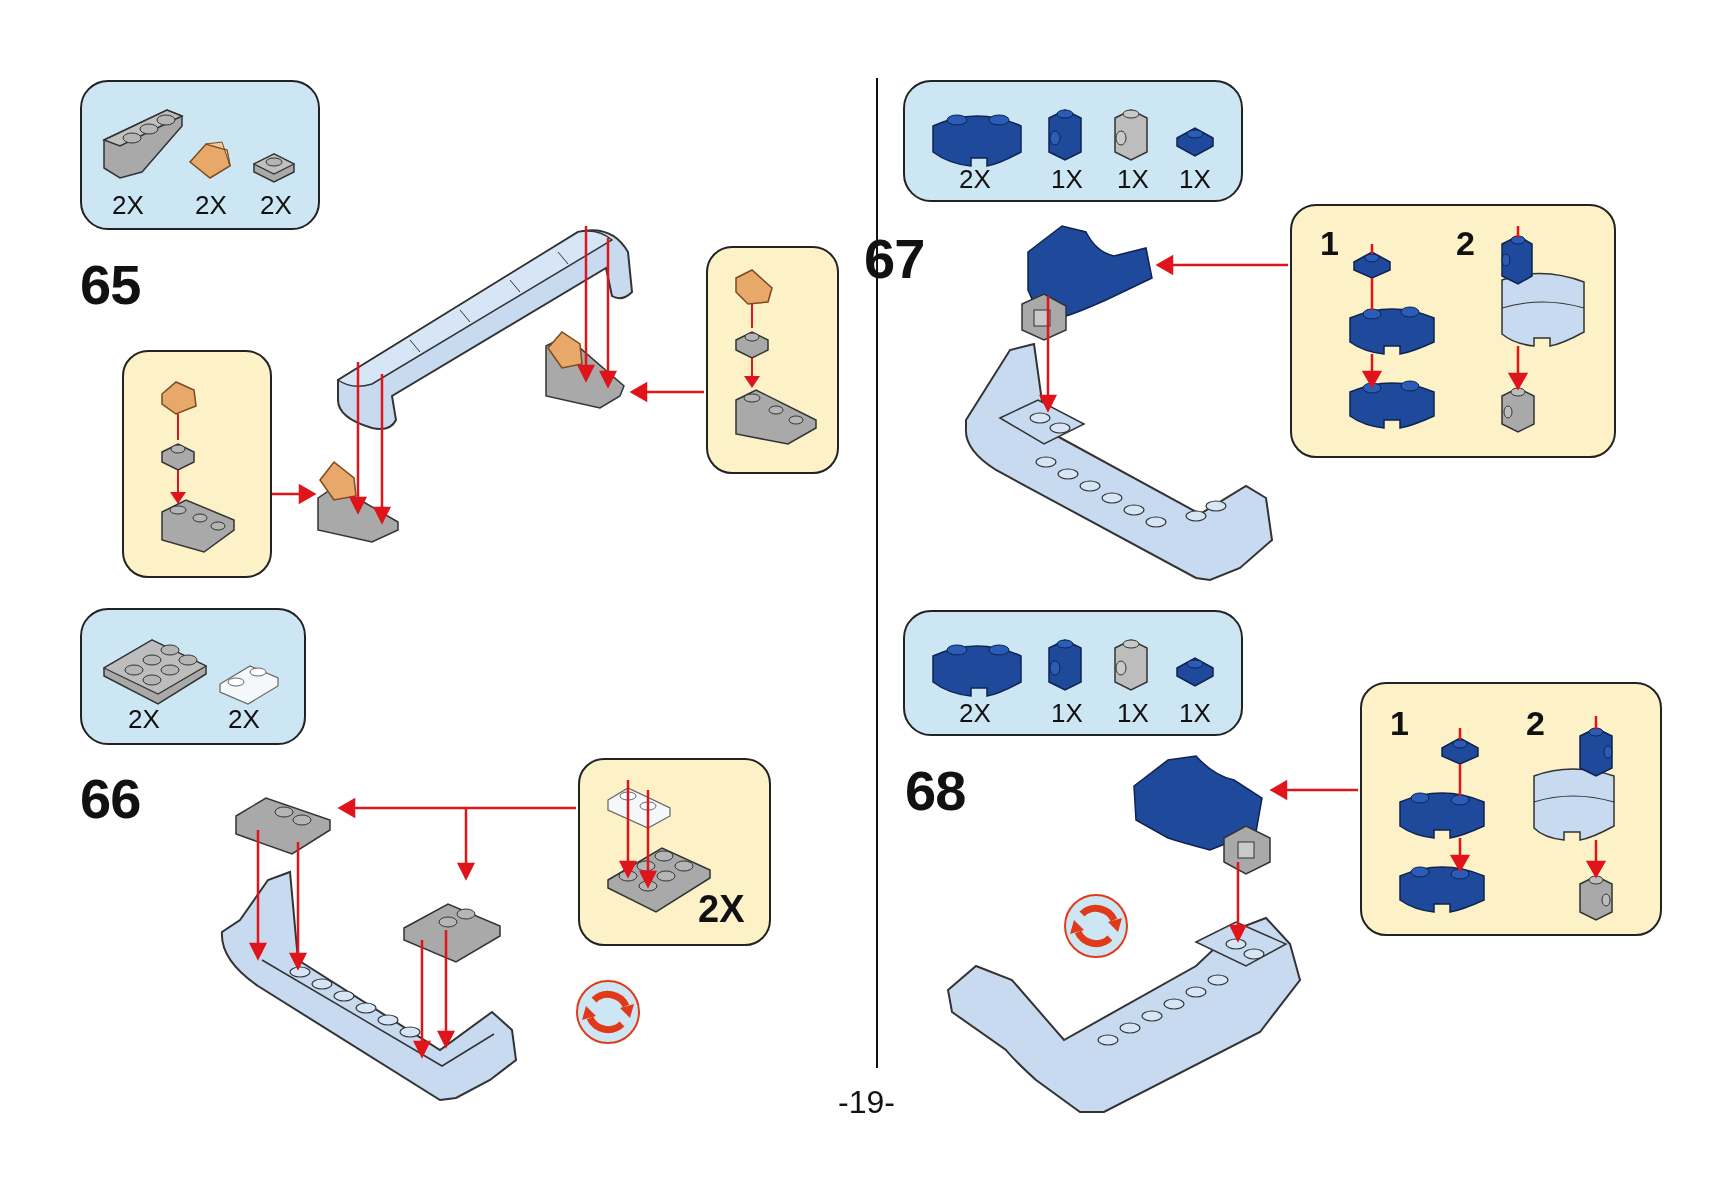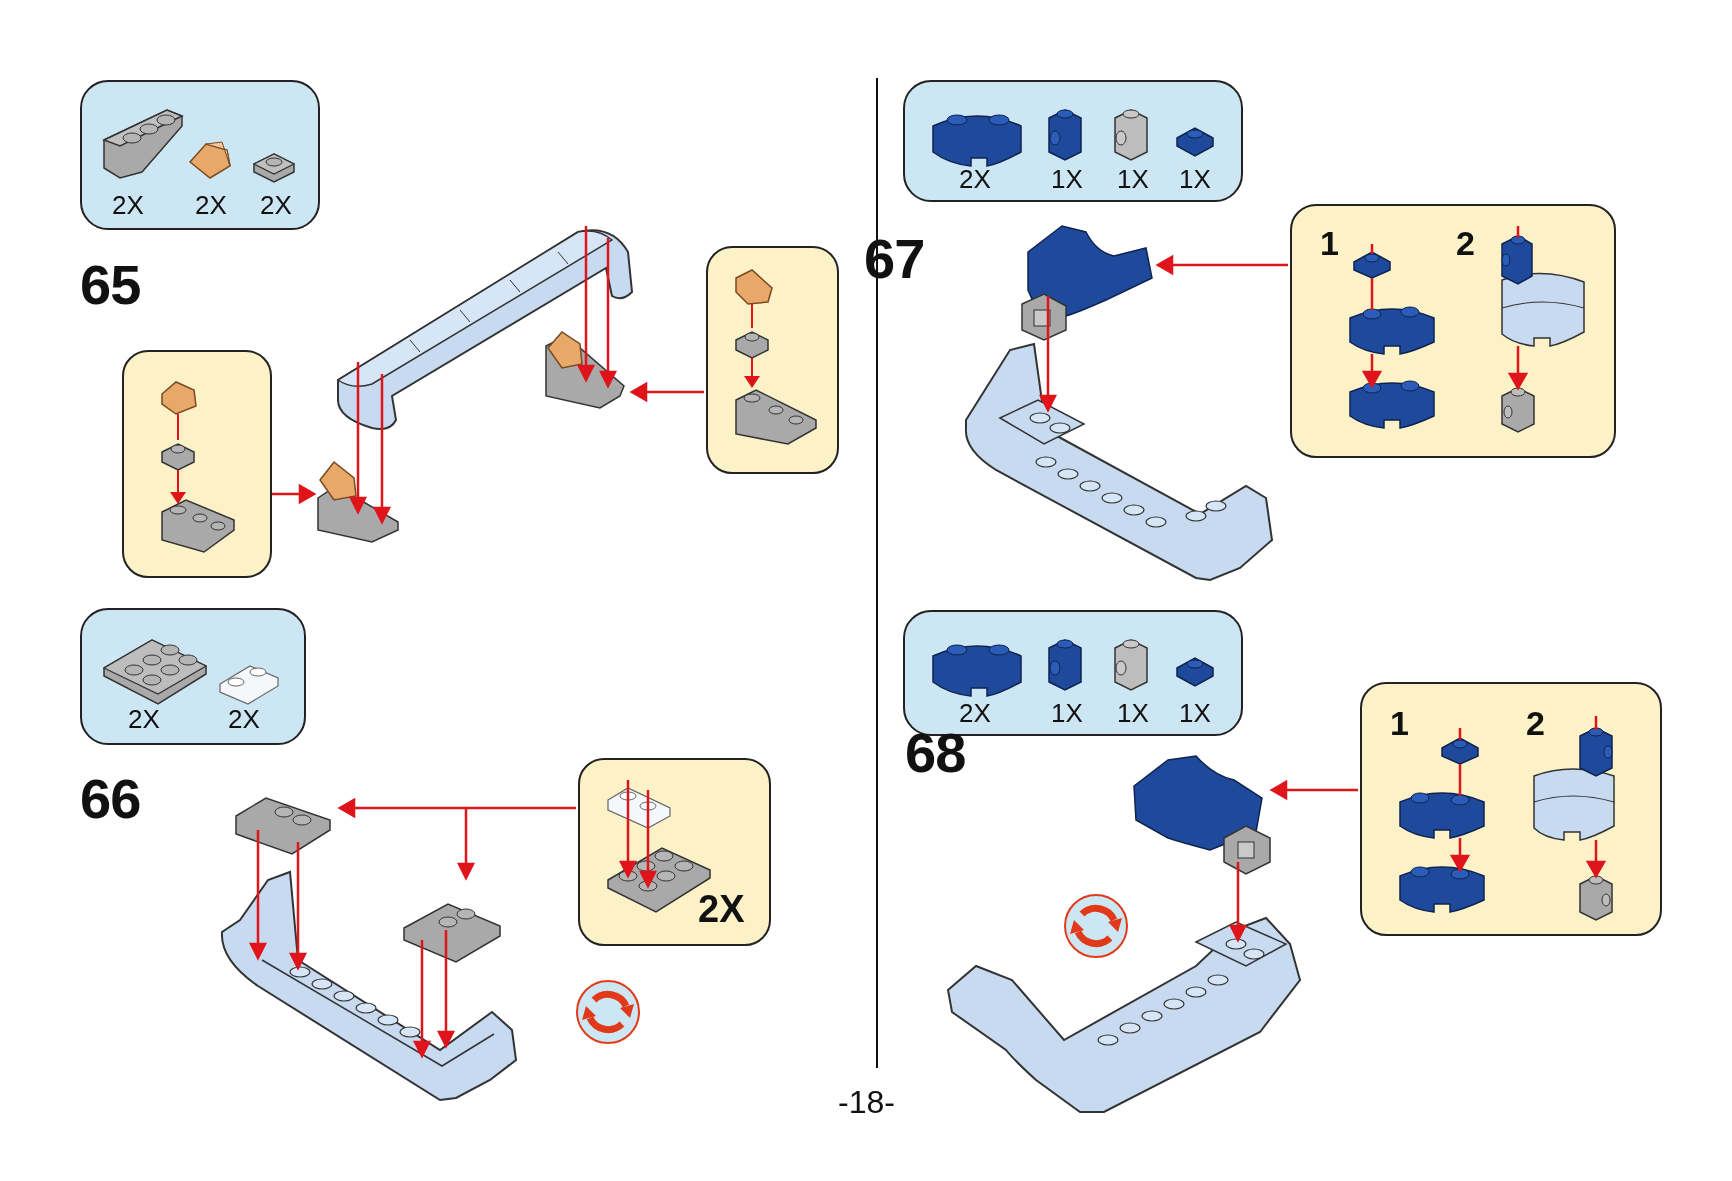--- a/index.html
+++ b/index.html
@@ -12,21 +12,21 @@
   .sub-num{position:absolute;font-size:34px;font-weight:bold;color:#111;}
   .mult{position:absolute;font-size:38px;font-weight:bold;color:#111;}
   .divider{position:absolute;left:876px;top:78px;width:2px;height:990px;background:#111;}
   .page-num{position:absolute;left:838px;top:1084px;font-size:32px;color:#111;}
   svg.layer{position:absolute;left:0;top:0;overflow:visible;}
 </style>
 </head>
 <body>
 
 <div class="divider"></div>
-<div class="page-num">-18-</div>
+<div class="page-num">-19-</div>
 
 <div class="parts-box" style="left:80px;top:80px;width:240px;height:150px;">
   <svg width="240" height="110" style="position:absolute;left:0;top:0">
 
     <g>
       <polygon points="22,58 85,28 100,34 100,44 60,90 38,96 22,86" fill="#a9a9a9" stroke="#333" stroke-width="1.5"></polygon>
       <polygon points="22,58 85,28 100,34 38,64" fill="#c0c0c0" stroke="#333" stroke-width="1.5"></polygon>
       <ellipse cx="50" cy="56" rx="9" ry="5" fill="#b5b5b5" stroke="#333"></ellipse>
       <ellipse cx="67" cy="47" rx="9" ry="5" fill="#b5b5b5" stroke="#333"></ellipse>
       <ellipse cx="84" cy="38" rx="9" ry="5" fill="#b5b5b5" stroke="#333"></ellipse>
@@ -342,21 +342,21 @@
     <g>
       <polygon points="272,56 290,46 308,56 308,64 290,74 272,64" fill="#1f4a9c" stroke="#0e2350" stroke-width="1.5"></polygon>
       <ellipse cx="290" cy="52" rx="8" ry="4" fill="#2a5cb8" stroke="#0e2350"></ellipse>
     </g>
   </svg>
   <div class="qty" style="left:54px;top:86px;">2X</div>
   <div class="qty" style="left:146px;top:86px;">1X</div>
   <div class="qty" style="left:212px;top:86px;">1X</div>
   <div class="qty" style="left:274px;top:86px;">1X</div>
 </div>
-<div class="step-num" style="left:905px;top:720px;">68</div>
+<div class="step-num" style="left:905px;top:758px;">68</div>
 
 <div class="sub-box" style="left:1360px;top:682px;width:302px;height:254px;">
   <div class="sub-num" style="left:28px;top:20px;">1</div>
   <div class="sub-num" style="left:164px;top:20px;">2</div>
   <svg width="302" height="254" style="position:absolute;left:0;top:0">
     <g>
       <polygon points="80,64 98,54 116,64 116,72 98,80 80,72" fill="#1f4a9c" stroke="#0e2350" stroke-width="1.5"></polygon>
       <ellipse cx="98" cy="60" rx="7" ry="4" fill="#2a5cb8" stroke="#0e2350"></ellipse>
     </g>
     <g>

